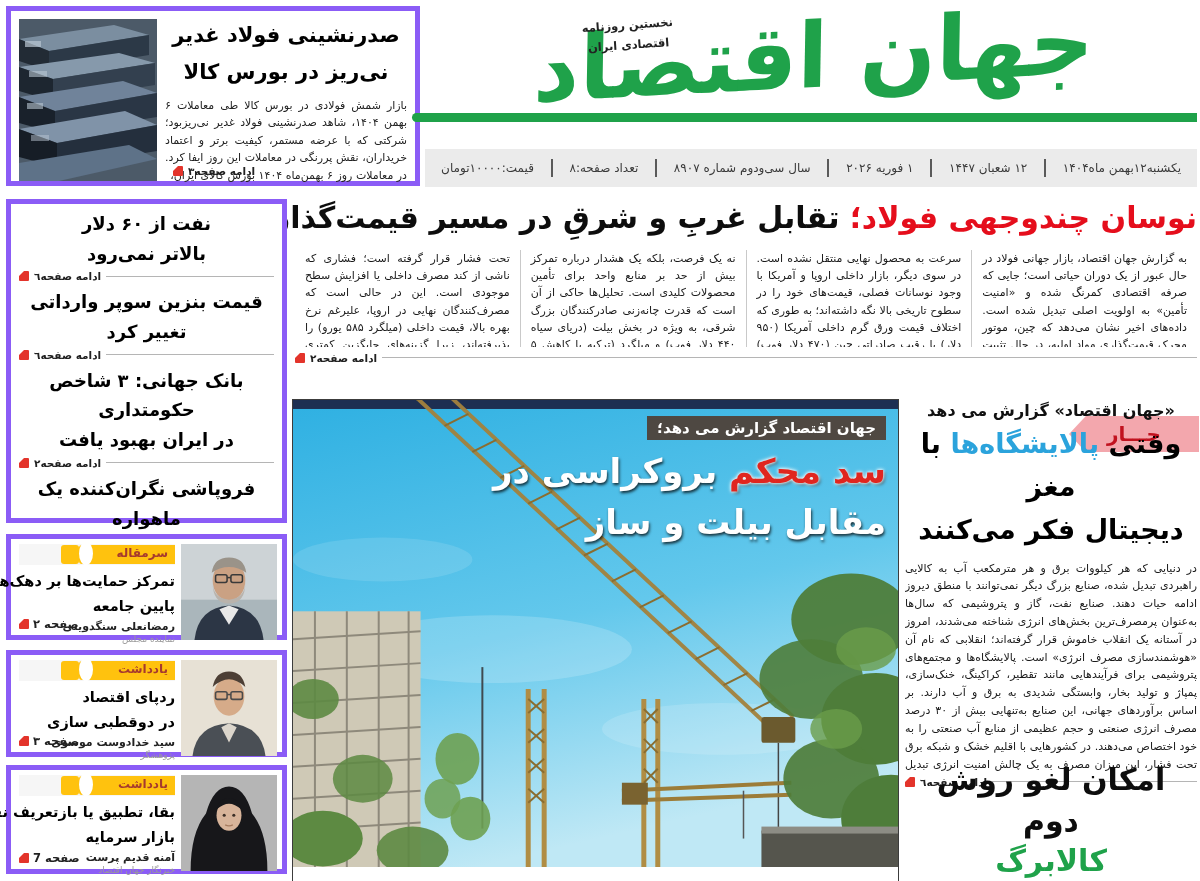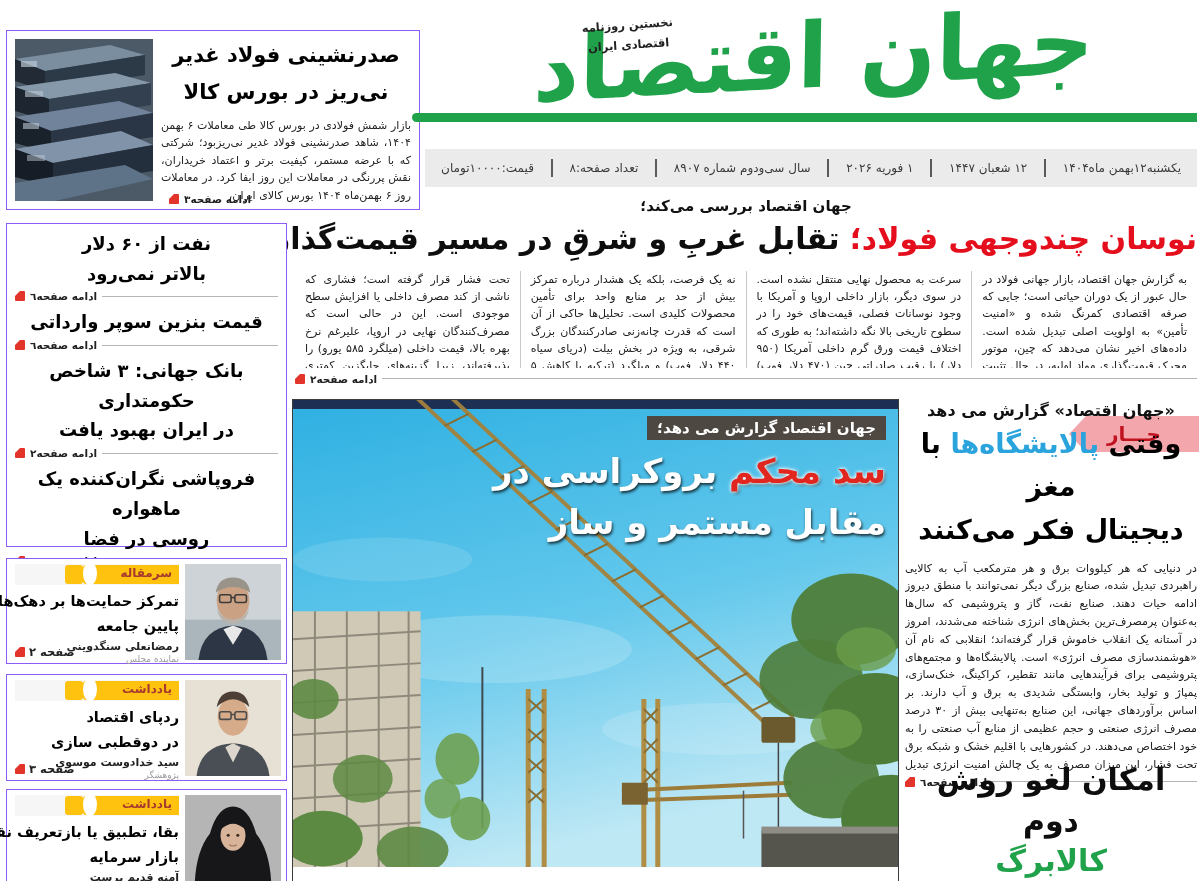--- a/index.html
+++ b/index.html
@@ -1,19 +1,19 @@
 <!DOCTYPE html>
 <html lang="fa" dir="rtl"><head>
 <meta charset="utf-8">
 <style>
   * { box-sizing: border-box; margin: 0; padding: 0; }
   html,body { background:#fff; }
   body { font-family:"DejaVu Sans", sans-serif; }
   .page { position:relative; width:1200px; height:881px; background:#fff; overflow:hidden; direction:rtl; }
-  .box { border:1px solid #8b5cf6; background:#fff; position:absolute;margin-top:24px; }
+  .box { border:5px solid #8b5cf6; background:#fff; position:absolute; }
 
   
   #top-left-box { left:6px; top:6px; width:414px; height:180px; }
   .steel-photo { position:absolute; left:8px; top:8px; width:138px; height:162px; }
   .tl-content { position:absolute; right:8px; left:154px; top:6px; bottom:4px; }
   .tl-title { text-align:center; font-size:21px; font-weight:800; color:#000; line-height:1.75; }
   .tl-body { margin-top:6px; font-size:11px; line-height:1.6; text-align:justify; color:#222; }
   .tl-marker { position:absolute; left:8px; bottom:0; }
 
   
@@ -149,21 +149,20 @@
     <span>۱ فوریه ۲۰۲۶</span>
     <span class="date-sep"></span>
     <span>سال سی‌ودوم شماره ۸۹۰۷</span>
     <span class="date-sep"></span>
     <span>تعداد صفحه:۸</span>
     <span class="date-sep"></span>
     <span>قیمت:۱۰۰۰۰تومان</span>
   </div>
 
   <div id="lead">
-    <div class="lead-kicker">جهان اقتصاد بررسی می‌کند؛</div>
     <div class="lead-headline">
       <span class="red">نوسان چندوجهی فولاد؛</span><span class="black"> تقابل غربِ و شرقِ در مسیر قیمت‌گذاری جهانی</span>
     </div>
     <div class="lead-cols">
       <div class="lead-col">به گزارش جهان اقتصاد، بازار جهانی فولاد در حال عبور از یک دوران حیاتی است؛ جایی که صرفه اقتصادی کمرنگ شده و «امنیت تأمین» به اولویت اصلی تبدیل شده است. داده‌های اخیر نشان می‌دهد که چین، موتور محرک قیمت‌گذاری مواد اولیه، در حال تثبیت قیمت سنگ‌آهن خود است، اما این ثبات به</div>
       <div class="lead-col">سرعت به محصول نهایی منتقل نشده است. در سوی دیگر، بازار داخلی اروپا و آمریکا با وجود نوسانات فصلی، قیمت‌های خود را در سطوح تاریخی بالا نگه داشته‌اند؛ به طوری که اختلاف قیمت ورق گرم داخلی آمریکا (۹۵۰ دلار) با رقیب صادراتی چین (۴۷۰ دلار فوب) یک شکاف دو برابری ایجاد کرده است. این شکاف،</div>
       <div class="lead-col">نه یک فرصت، بلکه یک هشدار درباره تمرکز بیش از حد بر منابع واحد برای تأمین محصولات کلیدی است. تحلیل‌ها حاکی از آن است که قدرت چانه‌زنی صادرکنندگان بزرگ شرقی، به ویژه در بخش بیلت (دریای سیاه ۴۴۰ دلار فوب) و میلگرد (ترکیه با کاهش ۵ دلاری به ۵۵۵ دلار فوب)،</div>
       <div class="lead-col">تحت فشار قرار گرفته است؛ فشاری که ناشی از کند مصرف داخلی یا افزایش سطح موجودی است. این در حالی است که مصرف‌کنندگان نهایی در اروپا، علیرغم نرخ بهره بالا، قیمت داخلی (میلگرد ۵۸۵ یورو) را پذیرفته‌اند، زیرا گزینه‌های جایگزین کمتری برای واردات سریع و قابل اعتماد دارند.</div>
     </div>
     <div class="marker-row" style="margin-top:5px;">
@@ -183,20 +182,21 @@
       <div class="marker-row">
         <span class="curl"></span>
         <span class="marker-text">ادامه صفحه٦</span>
         <span class="rule"></span>
       </div>
     </div>
 
     <div class="showcase-item">
       <div class="sc-title">
         <div>قیمت بنزین سوپر وارداتی</div>
+        <div>تغییر کرد</div>
       </div>
       <div class="marker-row">
         <span class="curl"></span>
         <span class="marker-text">ادامه صفحه٦</span>
         <span class="rule"></span>
       </div>
     </div>
 
     <div class="showcase-item">
       <div class="sc-title">
@@ -423,21 +423,21 @@
         <ellipse cx="575" cy="250" rx="30" ry="22" opacity="0.8"></ellipse>
         <ellipse cx="545" cy="330" rx="26" ry="20" opacity="0.8"></ellipse>
       </g>
 
       <rect x="470" y="432" width="137" height="37" fill="#55554d"></rect>
       <rect x="470" y="428" width="137" height="7" fill="#8d8d85"></rect>
     </svg>
     <div class="photo-kicker">جهان اقتصاد گزارش می دهد؛</div>
     <div class="photo-headline">
       <div><span class="red">سد محکم</span><span> بروکراسی در</span></div>
-      <div>مقابل مستمر و ساز</div>
+      <div>مقابل بیلت و ساز</div>
     </div>
     <div class="photo-page-chip">
       <span class="curl"></span>
       <span class="marker-text">صفحه٤</span>
     </div>
   </div>
 
   <div id="refinery">
     <div class="ref-ribbon">
       <span>جـــار</span>

